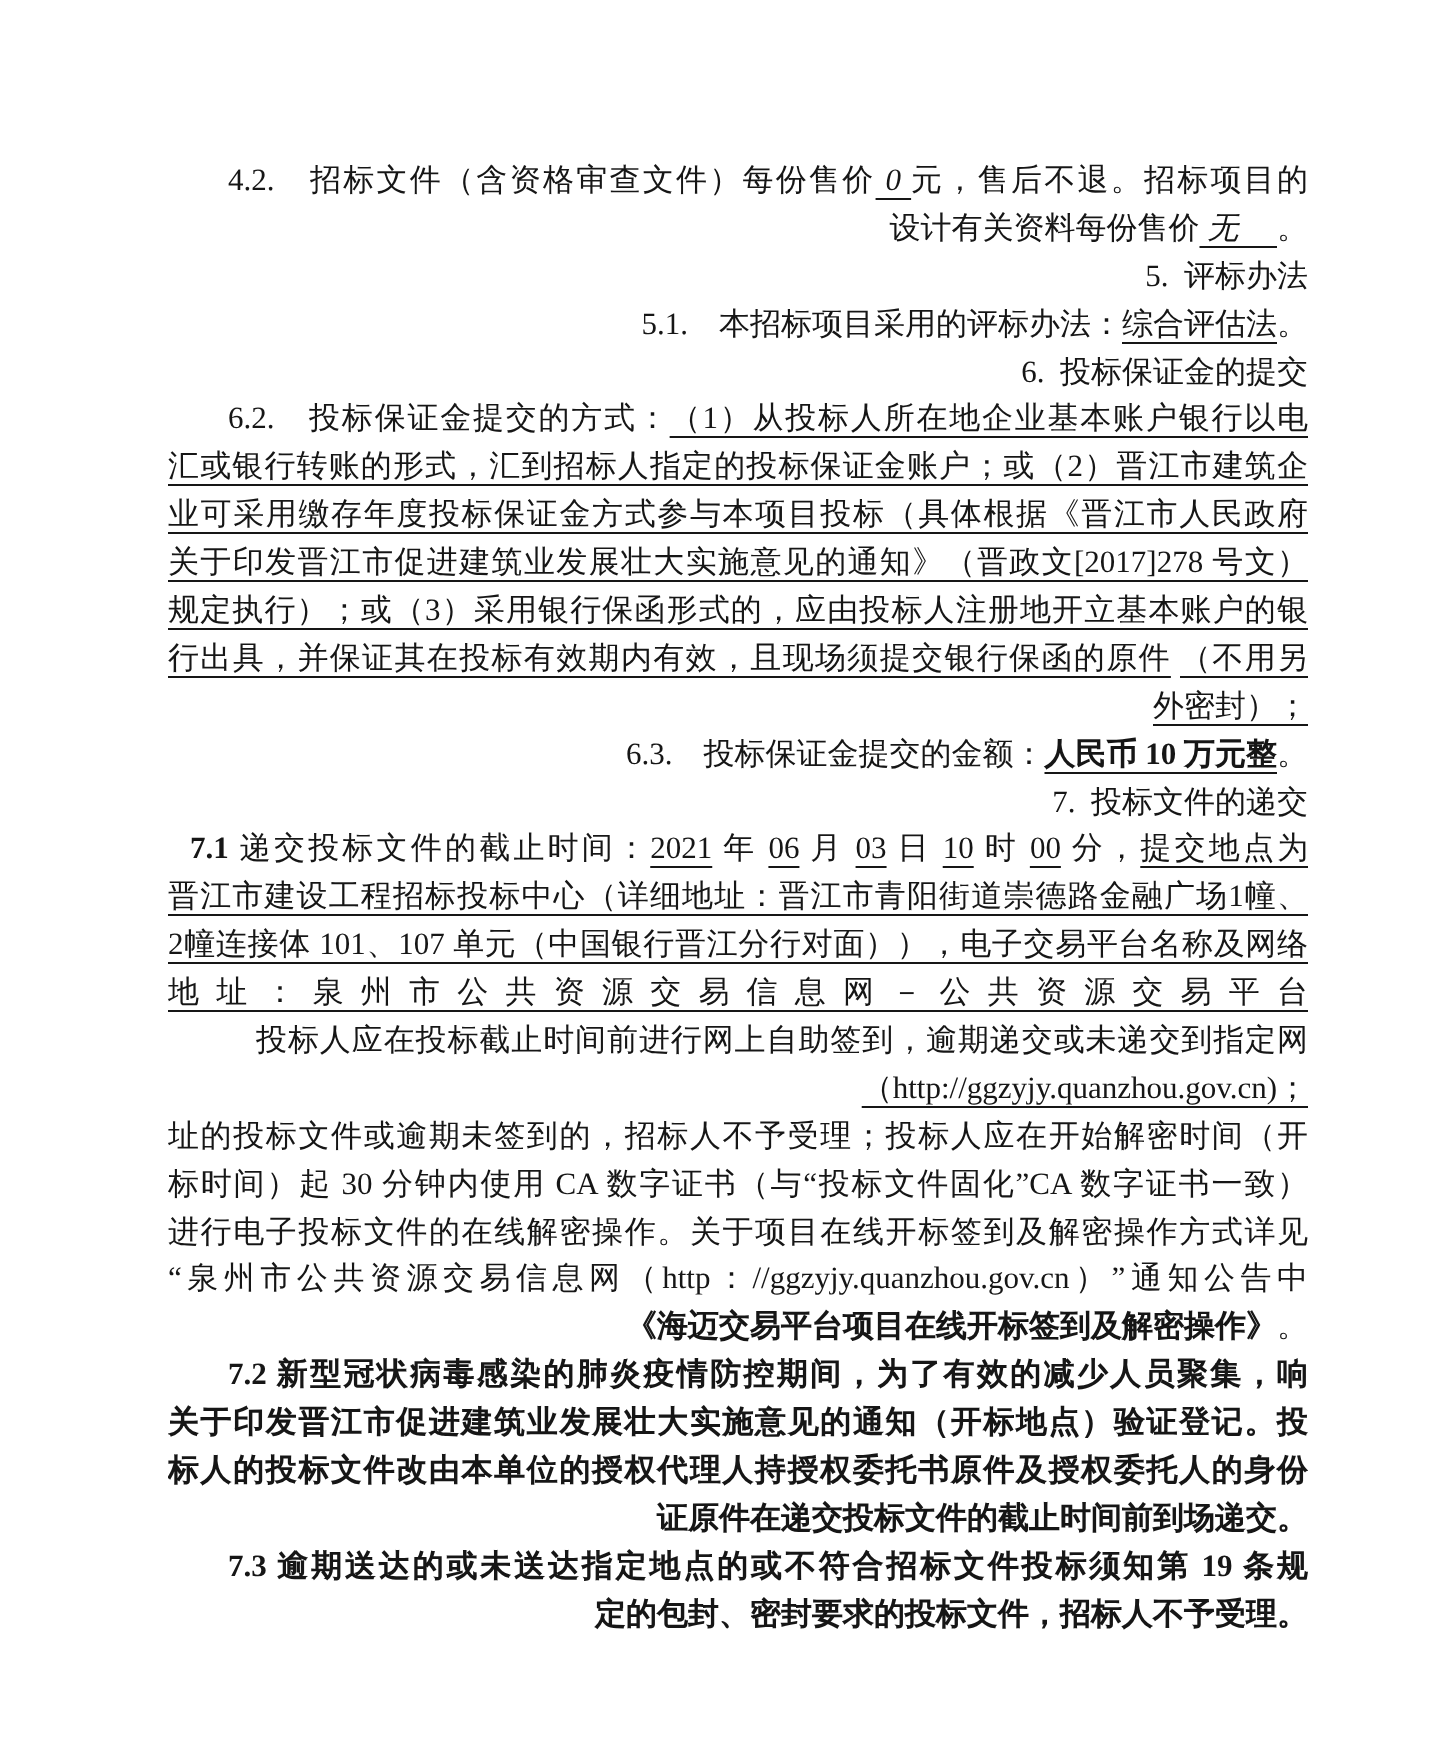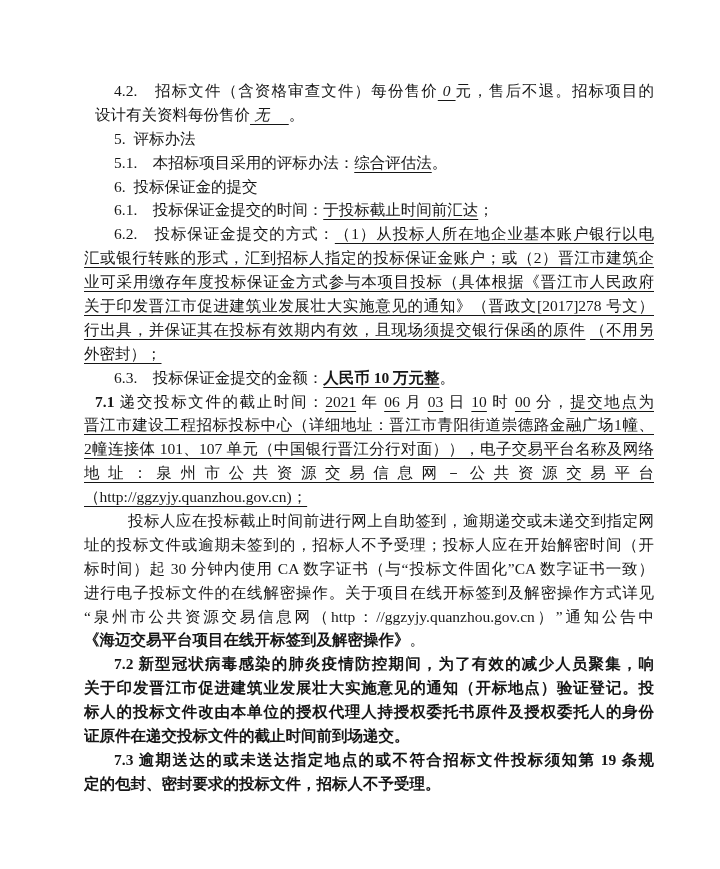--- a/index.html
+++ b/index.html
@@ -18,21 +18,21 @@
     font-size: 15.5px;
     line-height: 23.9px;
     color: #161616;
     overflow: hidden;
     margin-top: 46px;
   }
   .doc-body { width: 570px; }
   .line {
     height: 23.9px;
     overflow: hidden;
-    text-align: left;
+    text-align: right;
   }
   .fill {
     text-align: justify;
     text-align-last: justify;
   }
   .in-md { padding-left: 30px; }
   .in-sm { padding-left: 11px; }
   .in-lg { padding-left: 44px; }
   .seg-u {
     text-decoration: underline;
@@ -45,34 +45,35 @@
 </head>
 <body>
 
 <div class="page" style="background: rgb(255, 255, 255);">
   <div class="doc-body" id="doc" style="color: rgb(22, 22, 22);">
       <div class="line fill in-md"><span class="">4.2.　招标文件（含资格审查文件）每份售价</span><span class=" seg-u seg-i"> 0 </span><span class="">元，售后不退。招标项目的</span></div>
       <div class="line in-sm"><span class="">设计有关资料每份售价</span><span class=" seg-u seg-i"> 无　 </span><span class="">。</span></div>
       <div class="line in-md"><span class="">5. 评标办法</span></div>
       <div class="line in-md"><span class="">5.1.　本招标项目采用的评标办法：</span><span class=" seg-u">综合评估法</span><span class="">。</span></div>
       <div class="line in-md"><span class="">6. 投标保证金的提交</span></div>
-      <div class="line in-md"><span class="">6.1.　投标保证金提交的时间：</span><span class=" seg-u">于投标截止时间前汇达</span><span class="">；</span></div>
       <div class="line fill in-md"><span class="">6.2.　投标保证金提交的方式：</span><span class=" seg-u">（1）从投标人所在地企业基本账户银行以电</span></div>
       <div class="line fill"><span class=" seg-u">汇或银行转账的形式，汇到招标人指定的投标保证金账户；或（2）晋江市建筑企</span></div>
       <div class="line fill"><span class=" seg-u">业可采用缴存年度投标保证金方式参与本项目投标（具体根据《晋江市人民政府</span></div>
       <div class="line fill"><span class=" seg-u">关于印发晋江市促进建筑业发展壮大实施意见的通知》（晋政文[2017]278 号文）</span></div>
+      <div class="line fill"><span class=" seg-u">规定执行）；或（3）采用银行保函形式的，应由投标人注册地开立基本账户的银</span></div>
       <div class="line fill"><span class=" seg-u">行出具，并保证其在投标有效期内有效，且现场须提交银行保函的原件</span><span class=""> </span><span class=" seg-u">（不用另</span></div>
       <div class="line"><span class=" seg-u">外密封）；</span></div>
       <div class="line in-md"><span class="">6.3.　投标保证金提交的金额：</span><span class=" seg-u seg-b">人民币 10 万元整</span><span class="">。</span></div>
+      <div class="line in-md"><span class="">7. 投标文件的递交</span></div>
       <div class="line fill in-sm"><span class=" seg-b">7.1 </span><span class="">递交投标文件的截止时间：</span><span class=" seg-u">2021</span><span class=""> 年 </span><span class=" seg-u">06</span><span class=""> 月 </span><span class=" seg-u">03</span><span class=""> 日 </span><span class=" seg-u">10</span><span class=""> 时 </span><span class=" seg-u">00</span><span class=""> 分，</span><span class=" seg-u">提交地点为</span></div>
       <div class="line fill"><span class=" seg-u">晋江市建设工程招标投标中心（详细地址：晋江市青阳街道崇德路金融广场1幢、</span></div>
       <div class="line fill"><span class=" seg-u">2幢连接体 101、107 单元（中国银行晋江分行对面）），电子交易平台名称及网络</span></div>
       <div class="line fill"><span class=" seg-u">地址：泉州市公共资源交易信息网－公共资源交易平台</span></div>
+      <div class="line fill in-lg"><span class="">投标人应在投标截止时间前进行网上自助签到，逾期递交或未递交到指定网</span></div>
       <div class="line"><span class=" seg-u">（http://ggzyjy.quanzhou.gov.cn)；</span></div>
-      <div class="line fill in-lg"><span class="">投标人应在投标截止时间前进行网上自助签到，逾期递交或未递交到指定网</span></div>
       <div class="line fill"><span class="">址的投标文件或逾期未签到的，招标人不予受理；投标人应在开始解密时间（开</span></div>
       <div class="line fill"><span class="">标时间）起 30 分钟内使用 CA 数字证书（与“投标文件固化”CA 数字证书一致）</span></div>
       <div class="line fill"><span class="">进行电子投标文件的在线解密操作。关于项目在线开标签到及解密操作方式详见</span></div>
       <div class="line fill"><span class="">“泉州市公共资源交易信息网（http：//ggzyjy.quanzhou.gov.cn）”通知公告中</span></div>
       <div class="line"><span class=" seg-b">《海迈交易平台项目在线开标签到及解密操作》</span><span class="">。</span></div>
       <div class="line fill in-md"><span class=" seg-b">7.2 新型冠状病毒感染的肺炎疫情防控期间，为了有效的减少人员聚集，响</span></div>
       <div class="line fill"><span class=" seg-b">关于印发晋江市促进建筑业发展壮大实施意见的通知（开标地点）验证登记。投</span></div>
       <div class="line fill"><span class=" seg-b">标人的投标文件改由本单位的授权代理人持授权委托书原件及授权委托人的身份</span></div>
       <div class="line"><span class=" seg-b">证原件在递交投标文件的截止时间前到场递交。</span></div>
       <div class="line fill in-md"><span class=" seg-b">7.3 逾期送达的或未送达指定地点的或不符合招标文件投标须知第 19 条规</span></div>

